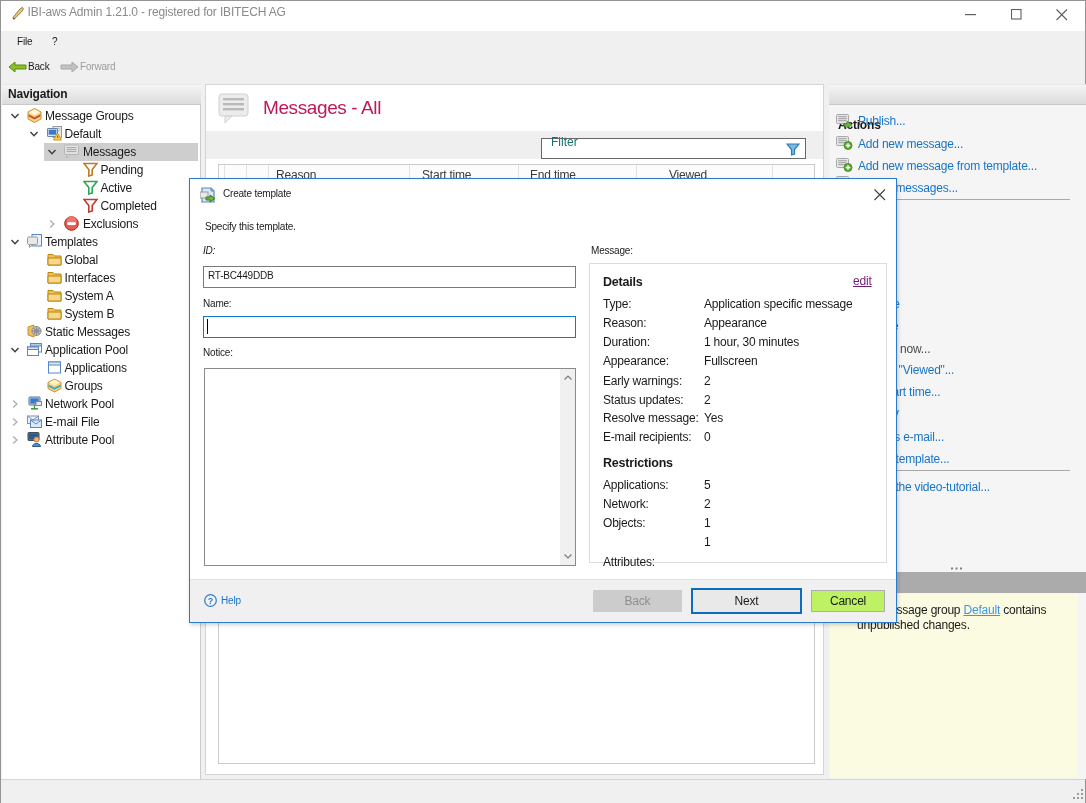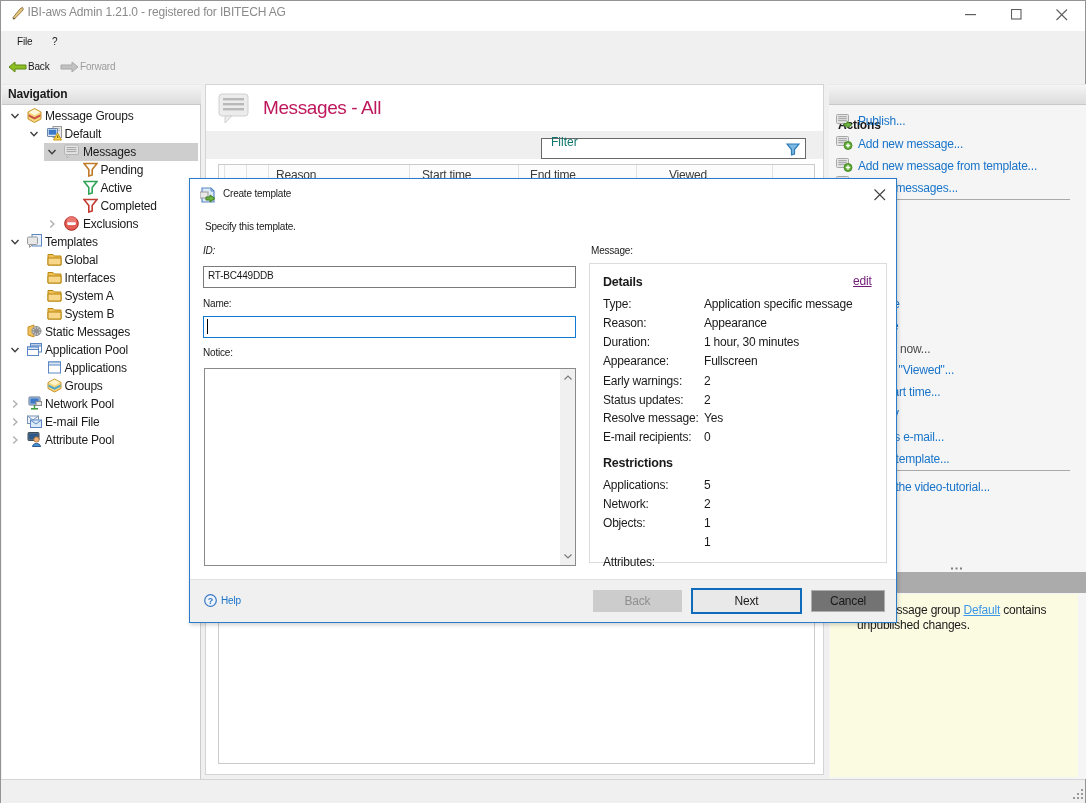--- a/index.html
+++ b/index.html
@@ -393,14 +393,14 @@
     <div class="drow" style="left:514px;top:355.5px;">1</div>
 
   <div id="dfoot"></div>
   <svg class="abs" style="left:14px;top:415px" width="13" height="13" viewBox="0 0 13 13">
     <circle cx="6.5" cy="6.5" r="5.8" fill="#eef4fb" stroke="#3a78c2" stroke-width="1.2"></circle>
     <text x="6.5" y="9.5" font-size="9" font-weight="bold" text-anchor="middle" fill="#3a78c2" font-family="Liberation Sans">?</text>
   </svg>
   <div class="txt lnk" style="left:31px;top:416px;">Help</div>
   <div class="btn" style="left:403px;top:411px;width:89px;height:22px;background:#cccccc;color:#8f8f8f;line-height:22px;">Back</div>
   <div class="btn" style="left:501px;top:409px;width:111px;height:26px;background:#e9e9e9;border:2px solid #0f6cbd;line-height:22px;">Next</div>
-  <div class="btn" style="left:621px;top:411px;width:74px;height:22px;background:#737373;border:1px solid #adadad;line-height:20px;">Cancel</div>
+  <div class="btn" style="left:621px;top:411px;width:74px;height:22px;background:#bef264;border:1px solid #adadad;line-height:20px;">Cancel</div>
 </div>
 
 </body></html>

